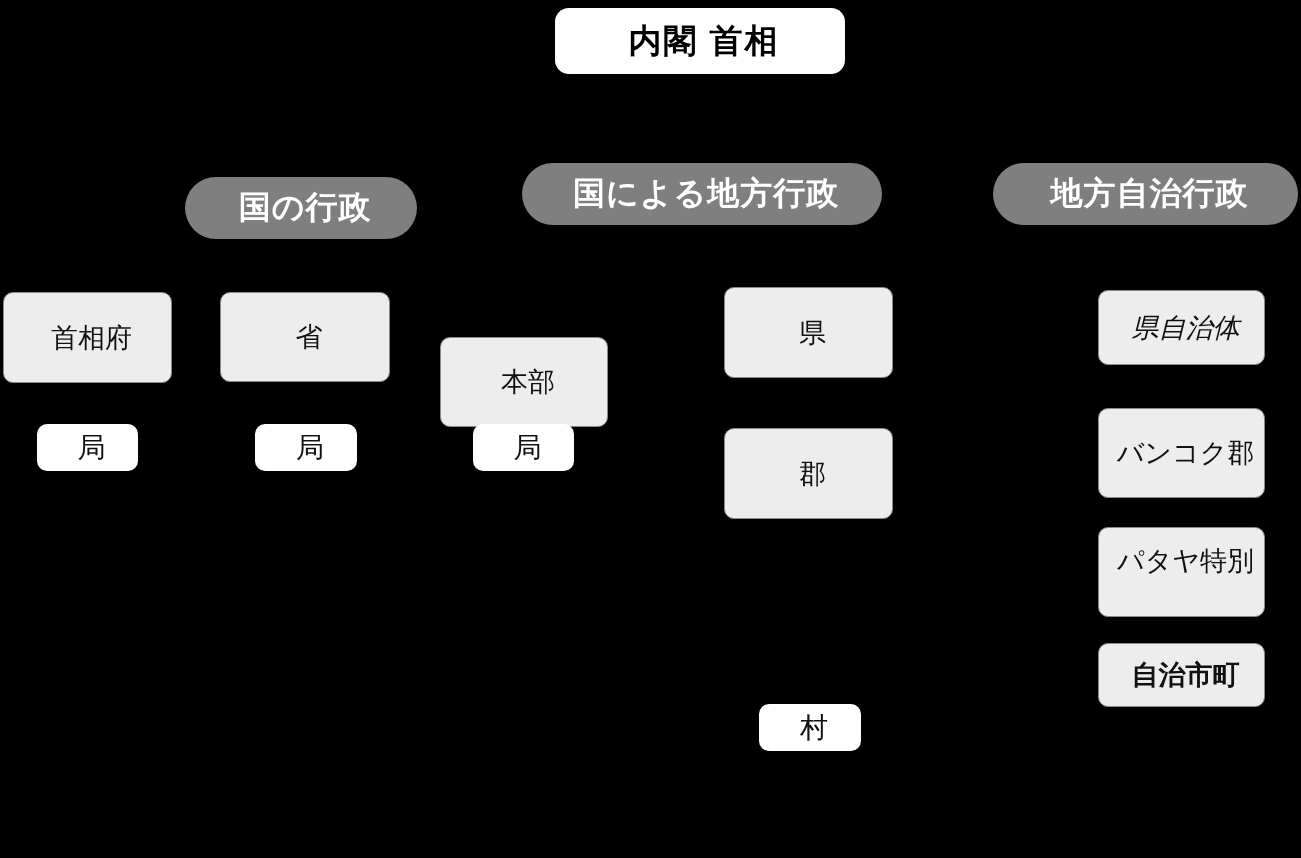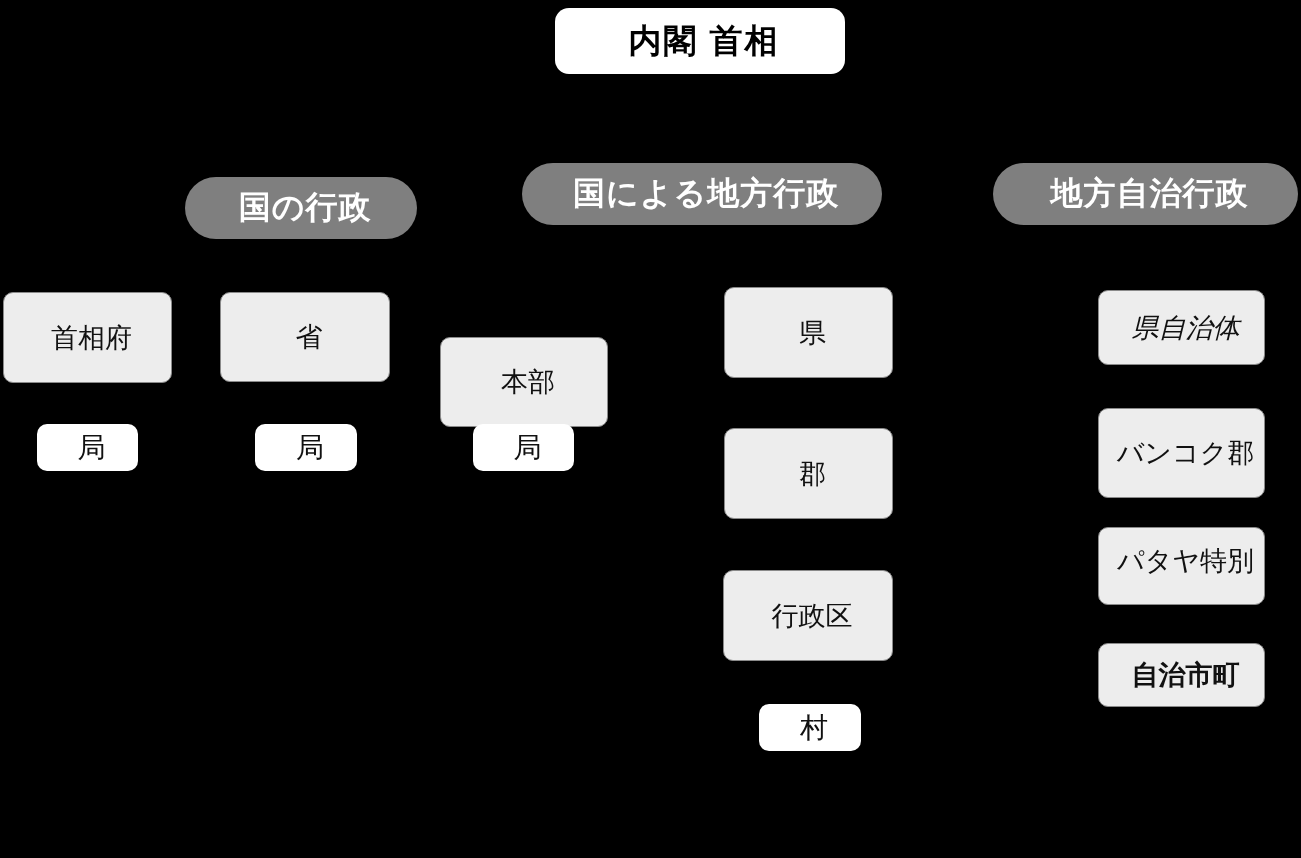--- a/index.html
+++ b/index.html
@@ -87,26 +87,25 @@
   <div class="node box-white" style="left:255px; top:424px; width:102px; height:47px;">局</div>
 
   <div class="node box-light" style="left:440px; top:292px; width:168px; height:90px;margin-top:45px;">本部</div>
 
   <div class="node box-white" style="left:473px; top:424px; width:101px; height:47px;">局</div>
 
   <div class="node box-light" style="left:724px; top:287px; width:169px; height:91px;">県</div>
 
   <div class="node box-light" style="left:724px; top:428px; width:169px; height:91px;">郡</div>
 
-  <div class="node box-light" style="left:723px; top:570px; width:170px; height:91px;">行政区</div>
 
   <div class="node box-white" style="left:759px; top:704px; width:102px; height:47px;">村</div>
 
   <div class="node box-light" style="left:1098px; top:290px; width:167px; height:75px;font-style:italic;">県自治体</div>
 
   <div class="node box-light" style="left:1098px; top:408px; width:167px; height:90px;">バンコク郡</div>
 
-  <div class="node box-light text-high" style="left:1098px; top:527px; width:167px; height:78px;">パタヤ特別</div>
+  <div class="node box-light text-high" style="left:1098px; top:527px; width:167px; height:90px;">パタヤ特別</div>
 
   <div class="node box-light" style="left:1098px; top:643px; width:167px; height:64px;font-weight:bold;">自治市町</div>
 
 
 </div>
 
 </body></html>

